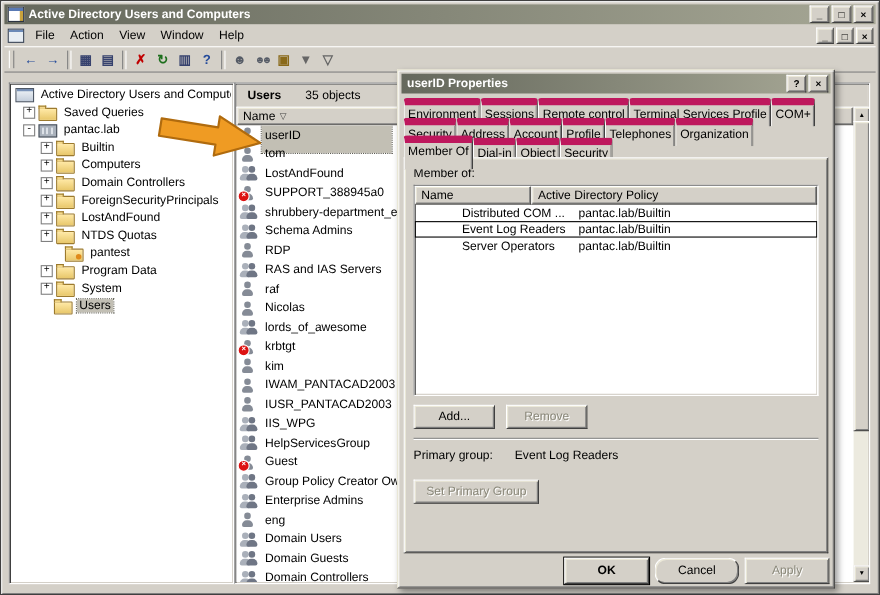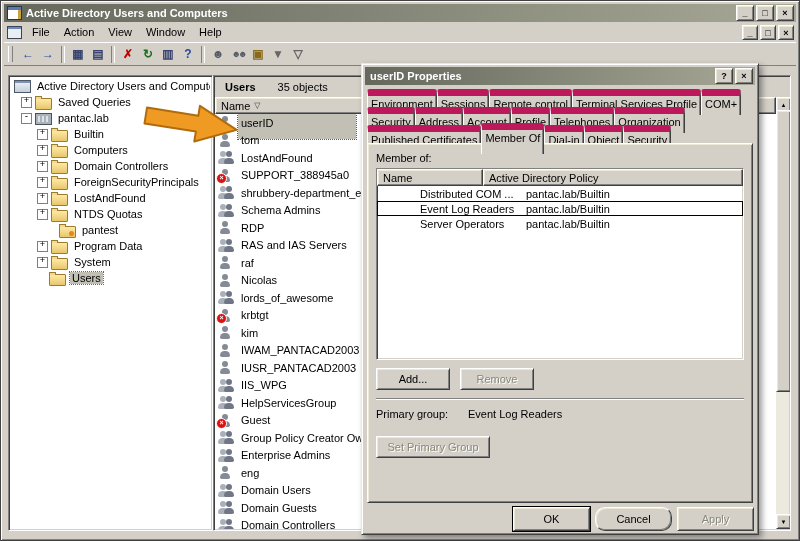--- a/index.html
+++ b/index.html
@@ -117,21 +117,21 @@
   #add-btn{left:8px;}
   #remove-btn{left:92px;}
   .divider{position:absolute;left:8px;right:8px;top:254px;height:0;
     border-top:1px solid #808080;border-bottom:1px solid #ffffff;}
   .pglabel{position:absolute;left:8px;top:264px;}
   .pgvalue{position:absolute;left:100px;top:264px;}
   .setpg{position:absolute;left:8px;top:292px;width:112px;height:20px;}
   .pgnote{position:absolute;left:128px;top:290px;right:8px;line-height:13px;}
   .disabled{color:var(--disabled_text,#8a887a);text-shadow:1px 1px 0 #ffffff;}
   .dbtn{position:absolute;width:75px;height:22px;top:443px;}
-  #ok-btn{left:151px;box-shadow:inset 1px 1px 0 #ece9d8, inset -1px -1px 0 #808080, 0 0 0 1px #000;}
+  #ok-btn{left:151px;box-shadow:inset 1px 1px 0 #ece9d8, inset -1px -1px 0 #808080, 0 0 0 1px #000;font-weight:bold;}
   #cancel-btn{left:233px;border-radius:10px;}
   #apply-btn{left:315px;}
 </style>
 </head>
 <body>
 
 <div id="stage">
   <div id="window">
 
     <div id="titlebar" class="titlegrad">
@@ -454,21 +454,20 @@
           </div>
           <div class="tabrow">
             <div class="tab">Security</div>
             <div class="tab">Address</div>
             <div class="tab">Account</div>
             <div class="tab">Profile</div>
             <div class="tab">Telephones</div>
             <div class="tab">Organization</div>
           </div>
           <div class="tabrow">
-            <div class="tab">Published Certificates</div>
             <div class="tab active">Member Of</div>
             <div class="tab">Dial-in</div>
             <div class="tab">Object</div>
             <div class="tab">Security</div>
           </div>
         </div>
 
       <div class="tabpage">
         <div class="memlabel">Member of:</div>
         <div class="memlist sunken">

